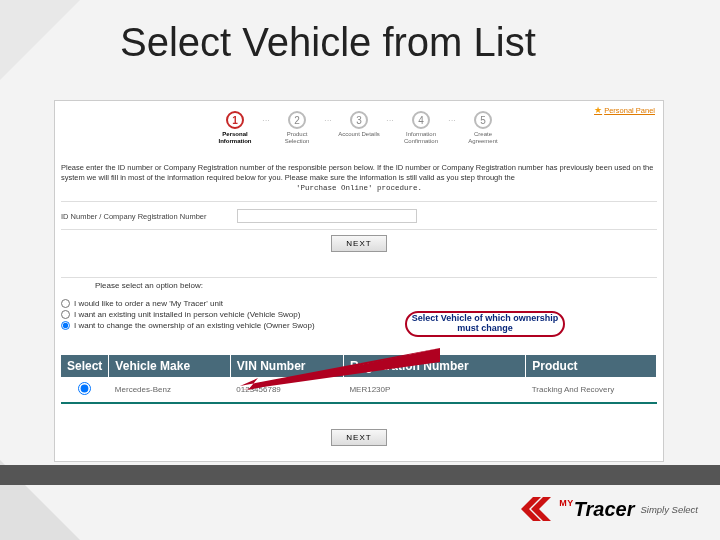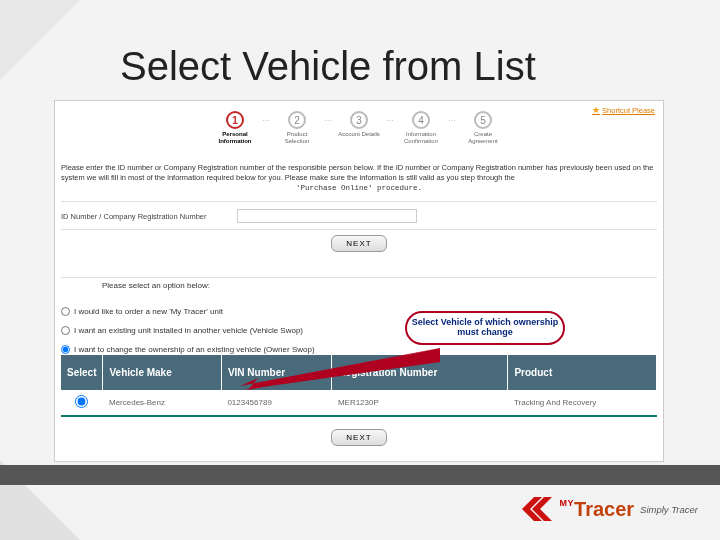--- a/index.html
+++ b/index.html
@@ -18,21 +18,21 @@
     border-right: 80px solid transparent;
   }
   .tri-bl {
     position: absolute; bottom: 0; left: 0;
     width: 0; height: 0;
     border-bottom: 80px solid #e0e0e0;
     border-right: 80px solid transparent;
   }
   .slide-title {
     position: absolute; top: 20px; left: 120px;
-    font-size: 40px; font-weight: 400; color: #222; margin-top: 24px;
+    font-size: 40px; font-weight: 400; color: #222;
   }
   .panel {
     position: absolute; top: 100px; left: 54px;
     width: 610px; height: 362px;
     background: #fff; border: 1px solid #ccc;
   }
   
   .shortcut {
     position: absolute; top: 4px; right: 8px;
     font-size: 7.5px; color: #e07b00;
@@ -69,53 +69,53 @@
   }
   .field-label { font-size: 7.5px; color: #444; }
   .field-input {
     border: 1px solid #ccc; height: 14px; width: 180px; font-size: 7.5px;
     margin-left: auto; margin-right: 240px;
   }
   .next-wrap { position: absolute; left: 0; right: 0; display: flex; justify-content: center; }
   .next-btn {
     font-size: 8px; padding: 3px 14px;
     border: 1px solid #999; background: linear-gradient(#f7f7f7,#ddd);
-    border-radius: 6px; letter-spacing: 1px;
+    border-radius: 0; letter-spacing: 1px;
   }
   
   .welcome {
     position: absolute; top: 160px; left: 6px;
     font-size: 10px; color: #c62828; font-weight: bold;
   }
   .sub {
-    position: absolute; top: 180px; left: 11px; font-size: 8px; color: #333; padding-left: 36px;
+    position: absolute; top: 180px; left: 4px; font-size: 8px; color: #333; padding-left: 36px;
   }
   .options {
     position: absolute; top: 196px; left: 6px;
     font-size: 8px; color: #333;
   }
-  .opt-row { display: flex; align-items: center; gap: 4px; margin: 10px 0; }
+  .opt-row { display: flex; align-items: center; gap: 4px; margin: 2px 0; }
   .opt-row input[type=radio]{ width: 9px; height: 9px; }
   
   .tbl {
     position: absolute; top: 254px; left: 6px; right: 6px;
     border-collapse: collapse; font-size: 8px; color: #333; width: calc(100% - 12px);
   }
   .tbl th {
     background: #486a7a; color: #fff; font-weight: bold;
-    padding: 12px 6px; text-align: left; font-size: 10px;
+    padding: 4px 6px; text-align: left; font-size: 12px;
     border-right: 1px solid #fff;
   }
   .tbl th:first-child { width: 34px; }
   .tbl td { padding: 5px 6px; border-bottom: 2px solid #0f766e; color: #666; }
   .tbl td:first-child { text-align: center; }
   
   .callout {
     position: absolute; top: 210px; left: 350px;
-    width: 160px; height: 34px;
+    width: 160px; height: 26px;
     border: 2.5px solid #b00020; border-radius: 17px;
     background: #fff; display: flex; align-items: center; justify-content: center;
     font-size: 9px; font-weight: bold; color: #08277a; text-align: center;
     line-height: 1.1; z-index: 3;
   }
   .callout-pointer {
     position: absolute; top: 247px; left: 185px; width: 200px; height: 42px;
     z-index: 2;
   }
   
@@ -123,36 +123,36 @@
     position: absolute; left: 0; right: 0; top: 465px; height: 20px;
     background: #555;
   }
   .logo {
     position: absolute; right: 22px; bottom: 14px;
     display: flex; align-items: center; gap: 6px;
   }
   .logo svg { display: block; }
   .logo-text { display: flex; flex-direction: row; line-height: 1; }
   .logo-my { font-size: 9px; color: #cc0000; font-weight: bold; text-align: right; letter-spacing: 0.5px; }
-  .logo-tracer { font-size: 20px; font-weight: 900; color: #c2410c; }
+  .logo-tracer { font-size: 20px; font-weight: 900; color: #000000; font-style: italic; }
   .logo-tag { font-size: 9.5px; color: #555; font-style: italic; }
 </style>
 </head>
 <body>
 
 <div class="tri-tl"></div>
 <div class="tri-bl"></div>
 
 <h1 class="slide-title">Select Vehicle from List</h1>
 
 <div class="panel">
 
   <div class="shortcut">
     <span class="star">★</span>
-    <span>Shortcut Please</span>
+    <span>Personal Panel</span>
   </div>
 
   <div class="stepper">
     <div class="step active">
       <div class="circle active">1</div>
       <div class="step-label">Personal Information</div>
     </div>
     <div class="dots">···</div>
     <div class="step">
       <div class="circle">2</div>
@@ -196,21 +196,21 @@
   <div class="divider" style="top:176px"></div>
   <div class="sub">Please select an option below:</div>
 
   <div class="options">
     <div class="opt-row">
       <input type="radio" name="opt" style="">
       <span>I would like to order a new 'My Tracer' unit</span>
     </div>
     <div class="opt-row">
       <input type="radio" name="opt" style="">
-      <span>I want an existing unit installed in another vehicle (Vehicle Swop)</span>
+      <span>I want an existing unit installed in person vehicle (Vehicle Swop)</span>
     </div>
     <div class="opt-row">
       <input type="radio" name="opt" checked="" style="">
       <span>I want to change the ownership of an existing vehicle (Owner Swop)</span>
     </div>
   </div>
 
   <div class="callout">
     <span>Select Vehicle of which ownership must change</span>
   </div>
@@ -250,14 +250,14 @@
 
 <div class="logo">
   <svg width="34" height="34" viewBox="0 0 34 34">
     <polygon points="2,17 14,5 22,5 10,17 22,29 14,29" fill="#c11"></polygon>
     <polygon points="12,17 24,5 32,5 20,17 32,29 24,29" fill="#c11"></polygon>
   </svg>
   <div class="logo-text">
     <span class="logo-my">MY</span>
     <span class="logo-tracer">Tracer</span>
   </div>
-  <span class="logo-tag">Simply Tracer</span>
+  <span class="logo-tag">Simply Select</span>
 </div>
 
 </body></html>

